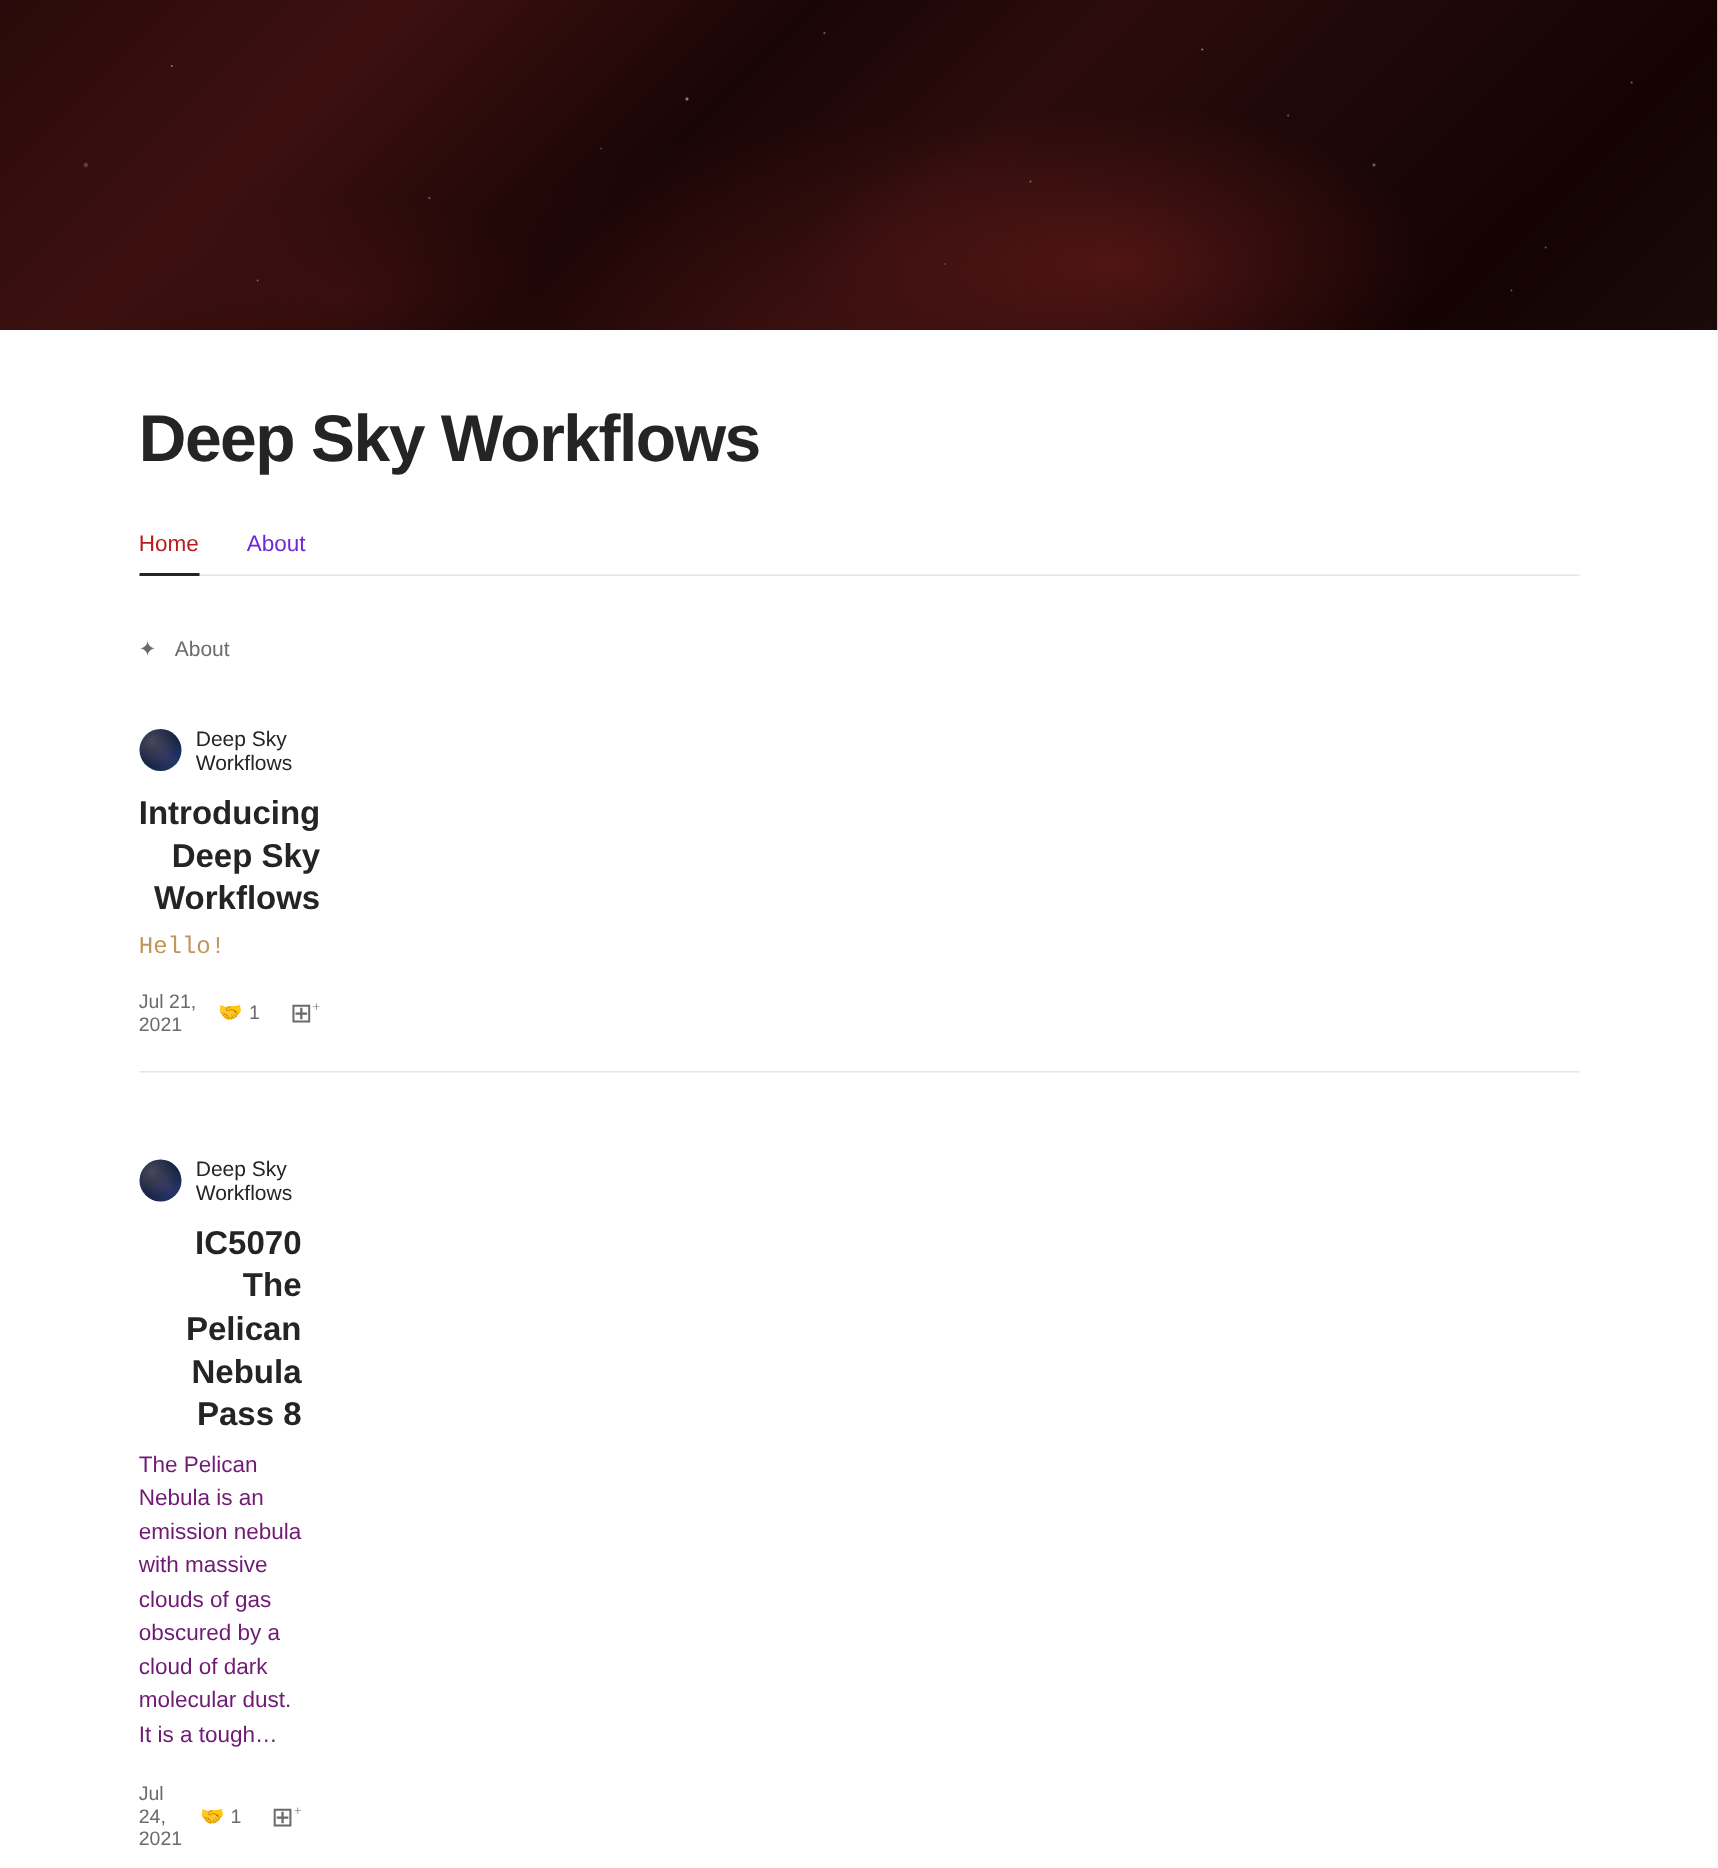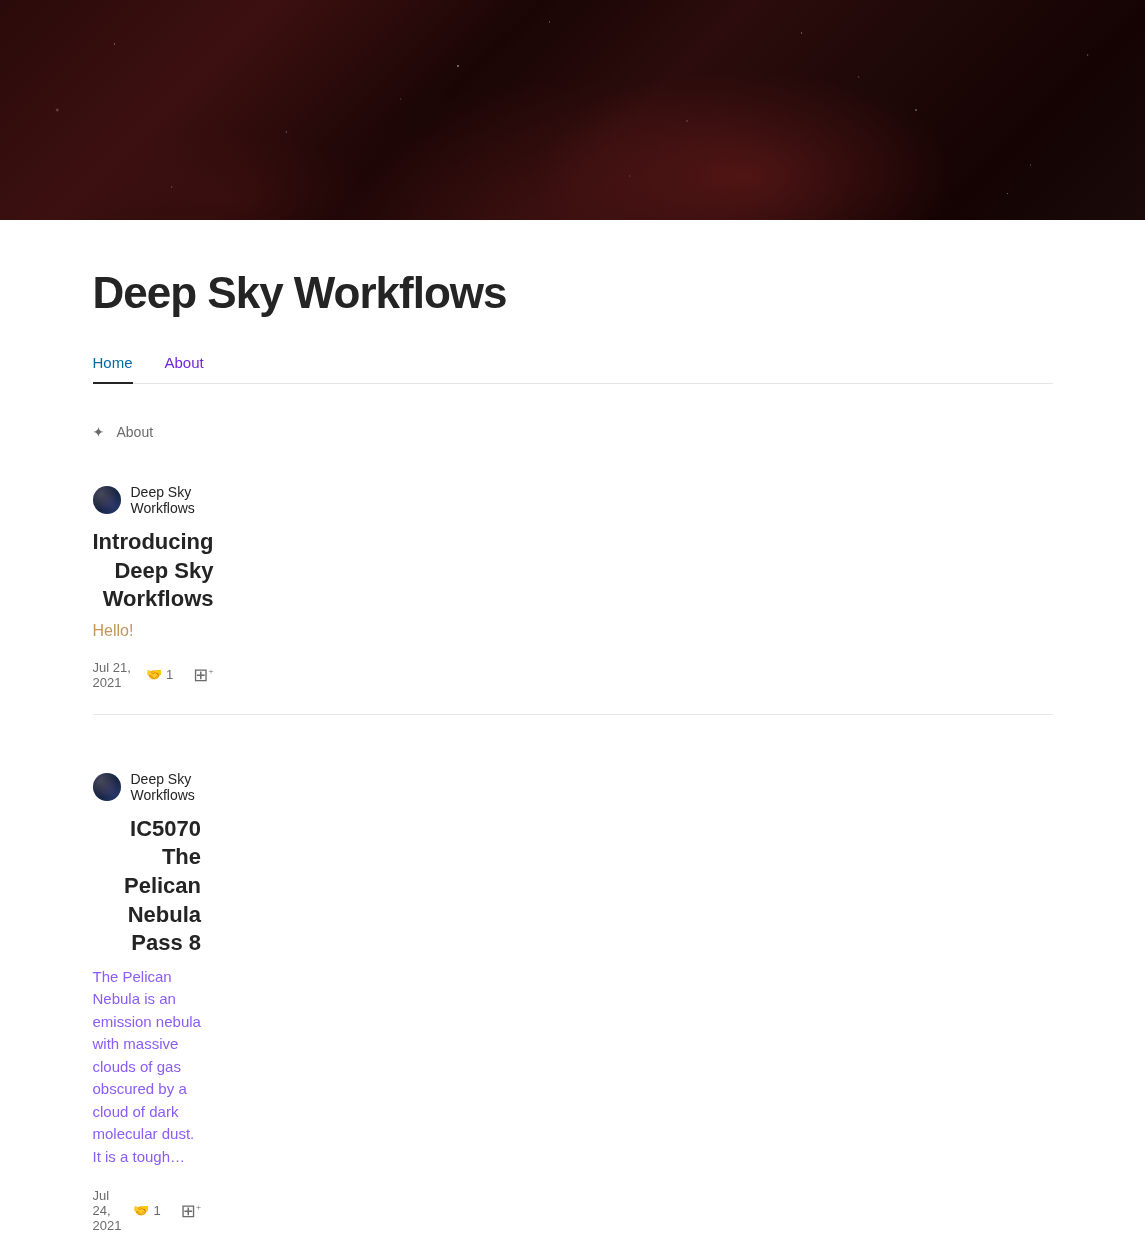--- a/index.html
+++ b/index.html
@@ -101,21 +101,21 @@
     .nav-tab {
       padding: 12px 0;
       font-size: 15px;
       cursor: pointer;
       color: #6d28d9;
       position: relative;
       font-family: -apple-system, BlinkMacSystemFont, 'Segoe UI', sans-serif;
     }
 
     .nav-tab.active {
-      color: #0369a1;
+      color: #b91c1c;
       font-weight: 500;
     }
 
     .nav-tab.active::after {
       content: '';
       position: absolute;
       bottom: -1px;
       left: 0;
       right: 0;
       height: 2px;
@@ -196,26 +196,26 @@
       margin-bottom: 8px;
       font-family: -apple-system, BlinkMacSystemFont, 'Segoe UI', sans-serif;
       line-height: 1.3;
       text-align: right;
     }
 
     .post-subtitle {
       font-size: 16px;
       color: #c0965a;
       margin-bottom: 20px;
-      font-family: Liberation Sans, sans-serif;
+      font-family: Liberation Mono, monospace;
     }
 
     .post-subtitle-gray {
       font-size: 15px;
-      color: #8b5cf6;
+      color: #701a75;
       margin-bottom: 20px;
       font-family: -apple-system, BlinkMacSystemFont, 'Segoe UI', sans-serif;
       line-height: 1.5;
     }
 
     .post-meta {
       display: flex;
       align-items: center;
       justify-content: space-between;
       gap: 20px;

